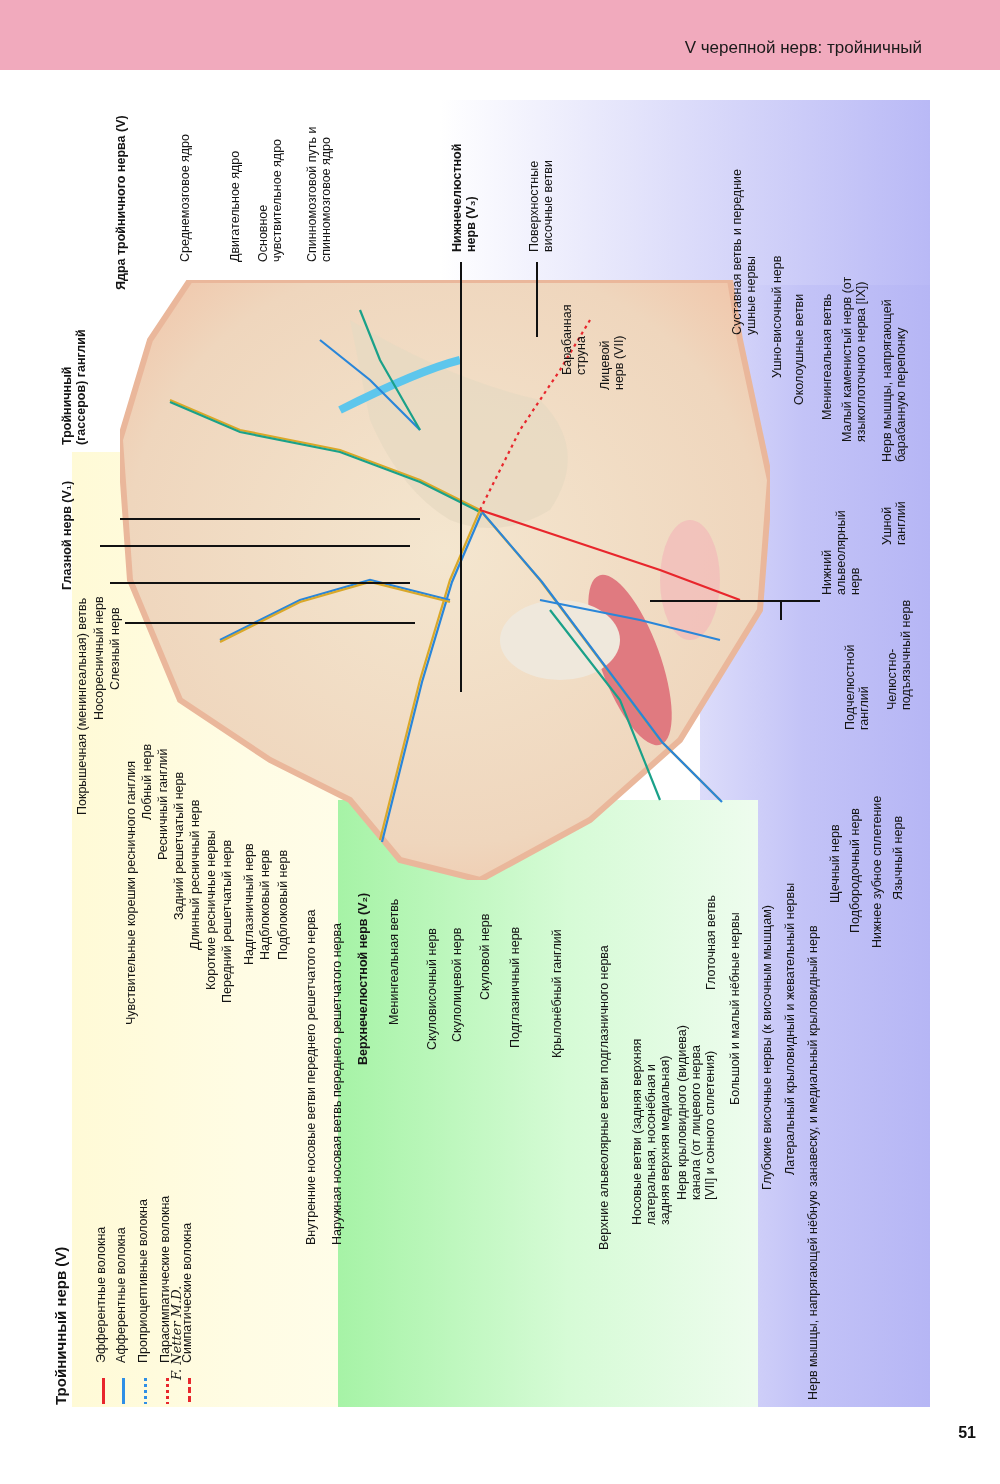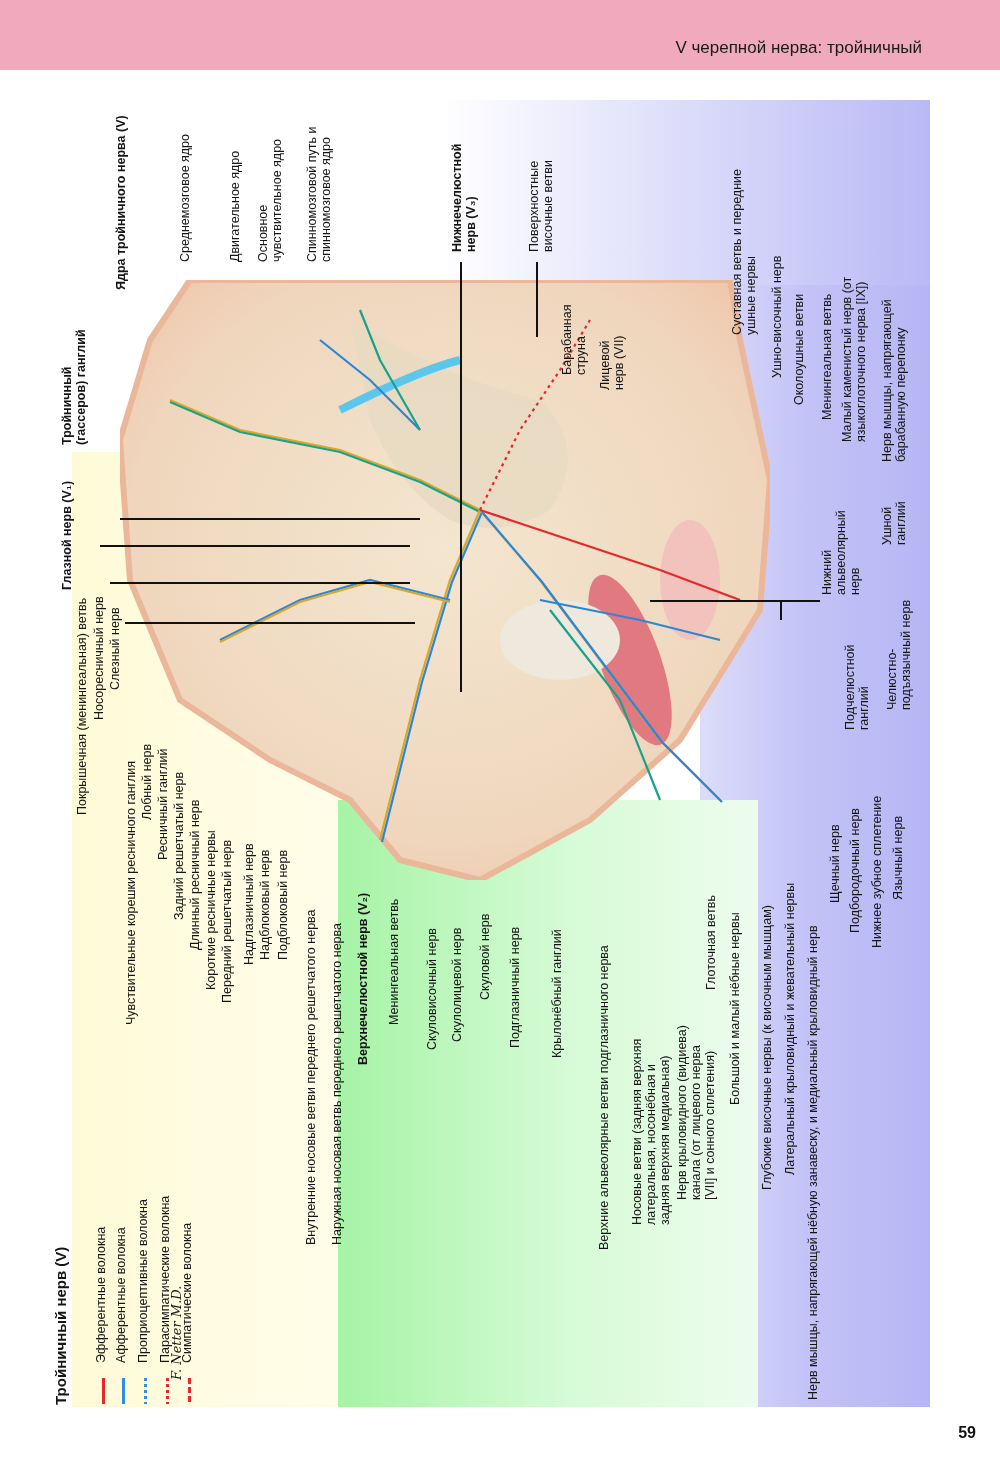--- a/index.html
+++ b/index.html
@@ -28,21 +28,21 @@
   .rl.b{font-weight:bold;}
   .rl.big{font-size:15px;font-weight:bold;}
   .leader{position:absolute;background:#111;height:1.6px;transform-origin:left center;}
 
   .legend-swatch{position:absolute;width:3px;}
 </style>
 </head>
 <body>
 
 <div class="header">
-  <div class="header-title">V черепной нерва: тройничный</div>
+  <div class="header-title">V черепной нерв: тройничный</div>
 </div>
 
 <div class="panel-yellow"></div>
 <div class="panel-blue-top"></div>
 <div class="panel-blue-right"></div>
 <div class="panel-green"></div>
 
 <svg class="illus" viewBox="0 0 650 600">
   <defs>
     <radialGradient id="skin" cx="50%" cy="45%" r="70%">
@@ -152,13 +152,13 @@
   <div class="leader" style="left:110px;top:582px;width:300px;"></div>
   <div class="leader" style="left:125px;top:622px;width:290px;"></div>
   <div class="leader" style="left:460px;top:262px;width:2px;height:430px;"></div>
   <div class="leader" style="left:536px;top:262px;width:2px;height:75px;"></div>
   <div class="leader" style="left:780px;top:600px;width:2px;height:20px;"></div>
   <div class="leader" style="left:650px;top:600px;width:170px;"></div>
 </div>
 
 <div class="rl" style="left:170px;top:1380px;font-style:italic;font-family:'DejaVu Serif',serif;font-size:13px;">F. Netter M.D.</div>
 
-<div class="page-num">59</div>
+<div class="page-num">51</div>
 
 </body></html>

